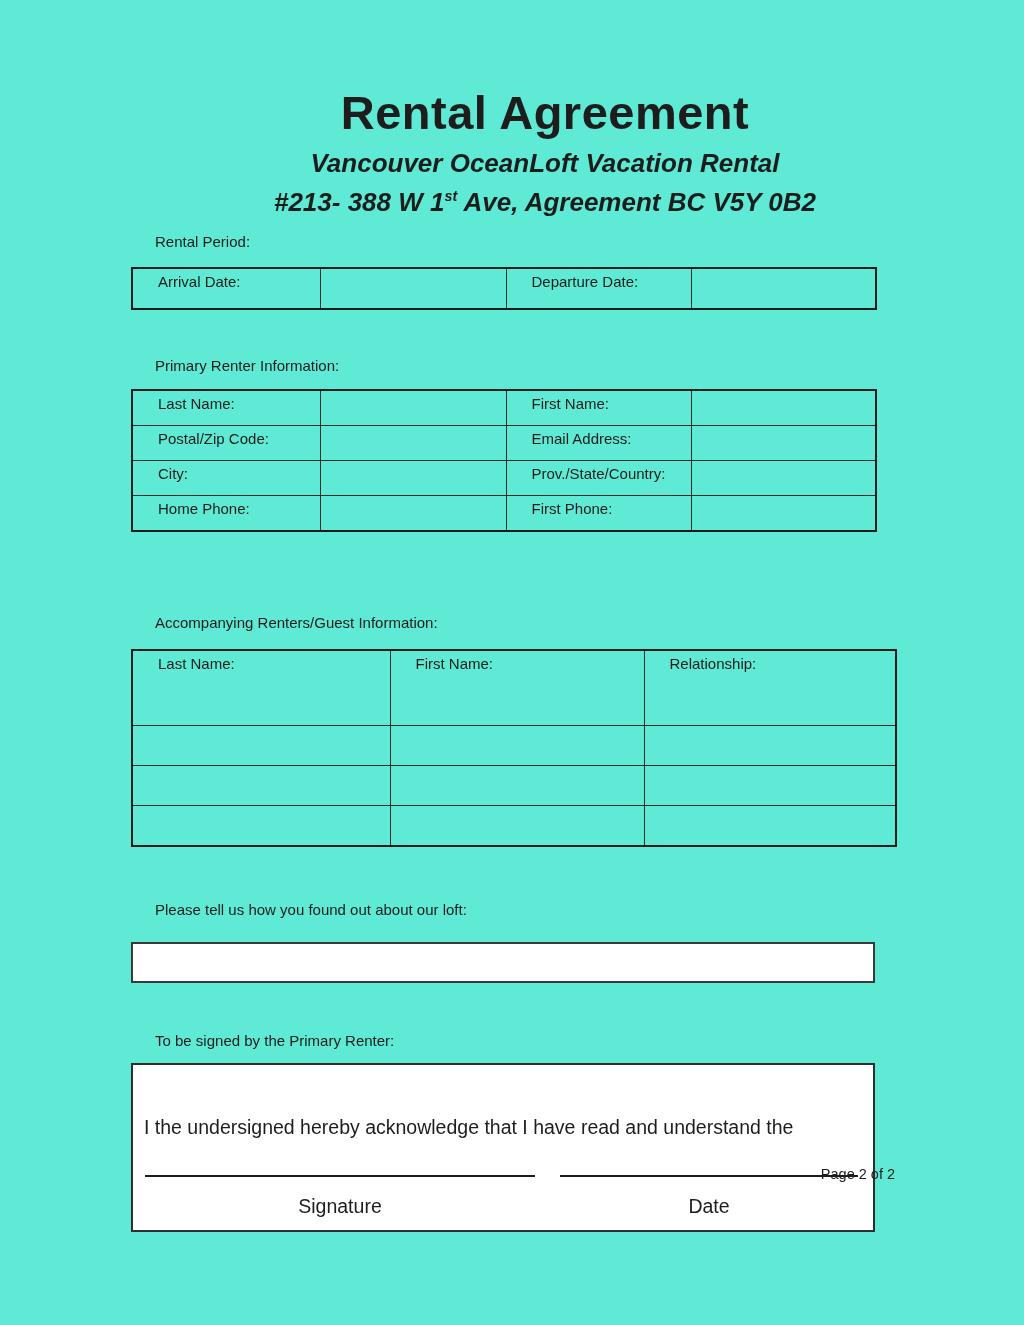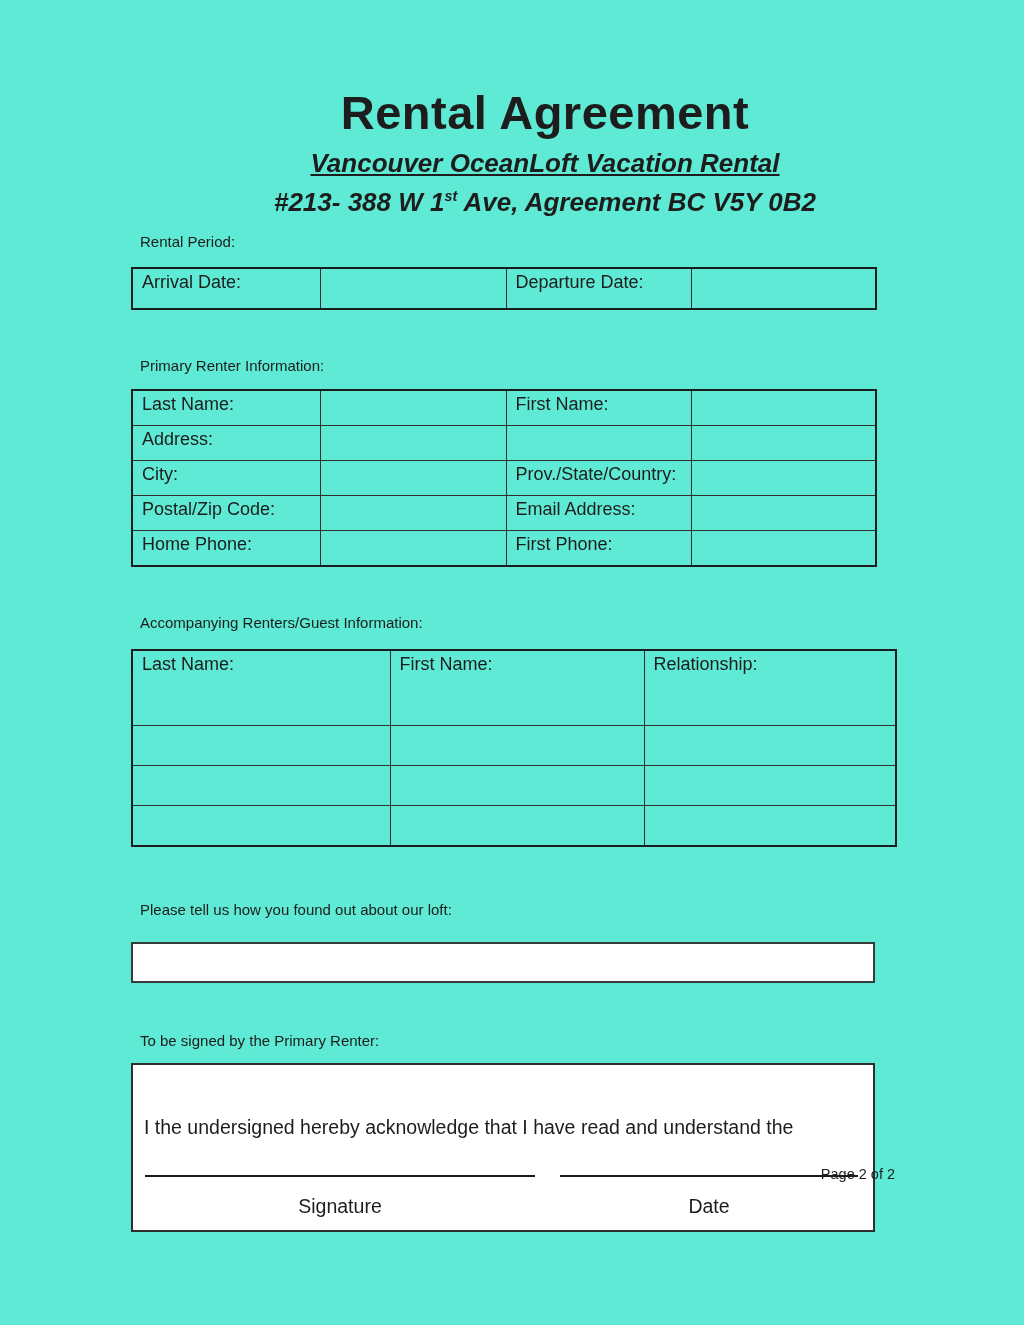--- a/index.html
+++ b/index.html
@@ -7,28 +7,28 @@
     position:relative;
     width:1024px; height:1325px;
     background:#5eead4;
     font-family:"Liberation Sans", sans-serif;
     color:#1d1d1d;
     overflow:hidden;
   }
   
   .heading { position:absolute; left:66px; width:958px; text-align:center; }
   .doc-title   { top:90px;  font-size:47px; font-weight:bold; line-height:46px; letter-spacing:0.5px; }
-  .doc-sub     { top:148px; font-size:26px; font-weight:bold; font-style:italic; line-height:30px;text-decoration:underline; }
+  .doc-sub     { top:148px; font-size:26px; font-weight:bold; font-style:italic; line-height:30px; }
   .doc-addr    { top:186px; font-size:26px; font-weight:bold; font-style:italic; line-height:32px; }
   .sup { font-size:0.55em; vertical-align:super; line-height:0; }
   
-  .section-label { position:absolute; left:140px; font-size:15px; line-height:18px; }
+  .section-label { position:absolute; left:155px; font-size:15px; line-height:18px; }
   
   table { position:absolute; border-collapse:collapse; table-layout:fixed; border:2px solid #1c1c1c; }
-  td { border:1.5px solid #2e2e2e; vertical-align:top; padding:4px 9px; font-size:18px; line-height:18px; }
+  td { border:1.5px solid #2e2e2e; vertical-align:top; padding:4px 25px; font-size:15px; line-height:18px; }
   #rental-period-table  { left:131px; top:267px; width:744px; }
   #rental-period-table td { height:31px; }
   #primary-renter-table { left:131px; top:389px; width:744px; }
   #primary-renter-table td { height:26px; }
   #accompanying-table   { left:131px; top:649px; width:764px; }
   #accompanying-table td.hdr { height:66px; }
   #accompanying-table td.fill { height:31px; }
   
   .box { position:absolute; background:#fff; border:2px solid #3a3a3a; box-sizing:border-box; }
   #referral-box { left:131px; top:942px; width:744px; height:41px; }
@@ -79,35 +79,29 @@
         <col style="width:185px">
       </colgroup>
     <tbody>
         <tr>
       <td>Last Name:</td>
       <td></td>
       <td>First Name:</td>
       <td></td>
     </tr>
     <tr>
-      <td>Address:</td>
+      <td>Postal/Zip Code:</td>
       <td></td>
-      <td></td>
+      <td>Email Address:</td>
       <td></td>
     </tr>
     <tr>
       <td>City:</td>
       <td></td>
       <td>Prov./State/Country:</td>
-      <td></td>
-    </tr>
-    <tr>
-      <td>Postal/Zip Code:</td>
-      <td></td>
-      <td>Email Address:</td>
       <td></td>
     </tr>
     <tr>
       <td>Home Phone:</td>
       <td></td>
       <td>First Phone:</td>
       <td></td>
     </tr>
   </tbody>
     </table>

